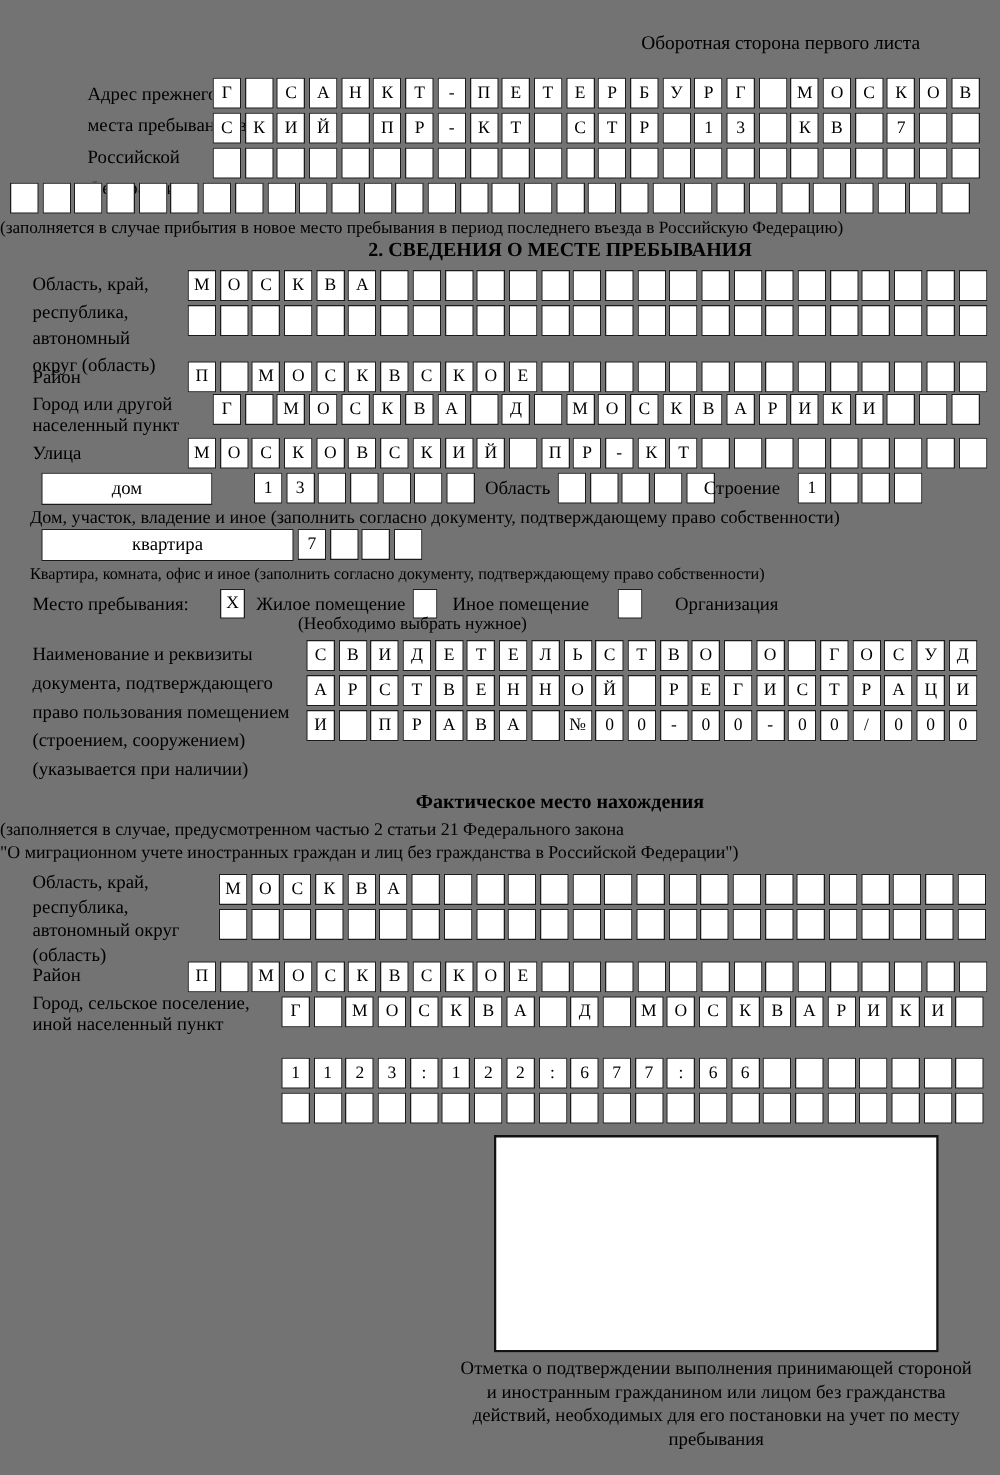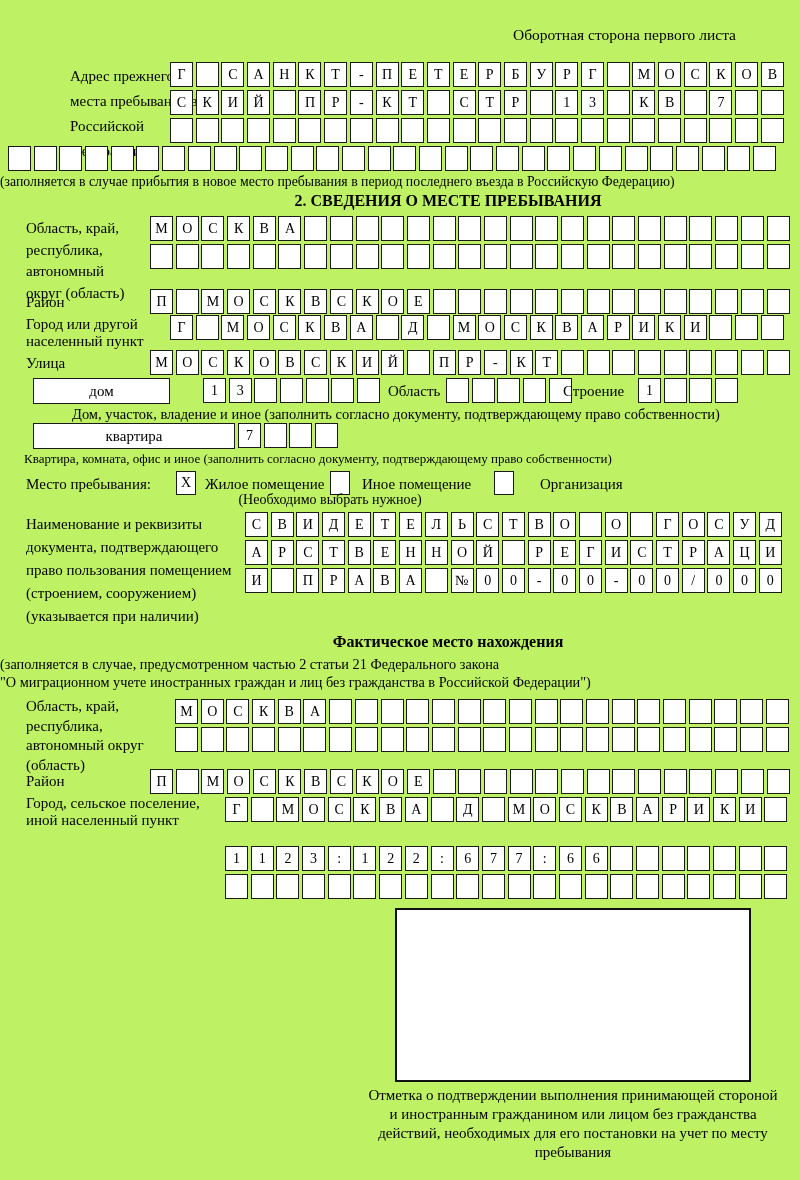--- a/index.html
+++ b/index.html
@@ -1,18 +1,18 @@
 <!DOCTYPE html>
 <html><head>
 <meta charset="utf-8">
 <style>
   * { margin:0; padding:0; box-sizing:border-box; }
   html,body { background:#ffffff; }
   body { width:800px; height:1180px; font-family:"Liberation Serif", serif; color:#000; }
-  #page { position:relative; width:800px; height:1180px; background:#bef264; overflow:hidden; }
+  #page { position:relative; width:800px; height:1180px; background:#737373; overflow:hidden; }
   .lbl  { position:absolute; font-size:15px; line-height:1.4; }
   .cap  { position:absolute; font-size:13.8px; }
   .hdr  { position:absolute; left:0; width:100%; text-align:center; font-weight:bold; font-size:16px;margin-left:48px; }
   .center { left:0; width:100%; }
   .boxrow { position:absolute; display:flex; gap:2.7px; }
   .cbox { flex:0 0 auto; width:23px; height:25px; border:1.6px solid #1b1b1b; background:#fff;
           display:flex; align-items:center; justify-content:center; font-size:14px; font-family:"Liberation Serif", serif; }
   .bigrect { position:absolute; height:26px; border:1.9px solid #1b1b1b; background:#fff;
              display:flex; align-items:center; justify-content:center; font-size:15px; }
   .chk { position:absolute; width:20px; height:24px; border:1.6px solid #1b1b1b; background:#fff;
@@ -301,21 +301,21 @@
       <div class="cbox"></div>
       <div class="cbox"></div>
     </div>
   <div class="lbl" style="left:563px; top:381px;">Строение</div>
   <div class="boxrow" style="left:638px; top:378px;">
       <div class="cbox">1</div>
       <div class="cbox"></div>
       <div class="cbox"></div>
       <div class="cbox"></div>
     </div>
-  <div class="cap" style="left:24px; top:406px; font-size:14.5px;margin-left:48px;">Дом, участок, владение и иное (заполнить согласно документу, подтверждающему право собственности)</div>
+  <div class="cap" style="left:24px; top:406px; font-size:14.5px;">Дом, участок, владение и иное (заполнить согласно документу, подтверждающему право собственности)</div>
 
   <div class="bigrect" style="left:33px; top:423px; width:202px;">квартира</div>
   <div class="boxrow" style="left:238px; top:423px;">
       <div class="cbox">7</div>
       <div class="cbox"></div>
       <div class="cbox"></div>
       <div class="cbox"></div>
     </div>
   <div class="cap" style="left:24px; top:451px; font-size:13px;">Квартира, комната, офис и иное (заполнить согласно документу, подтверждающему право собственности)</div>
 

